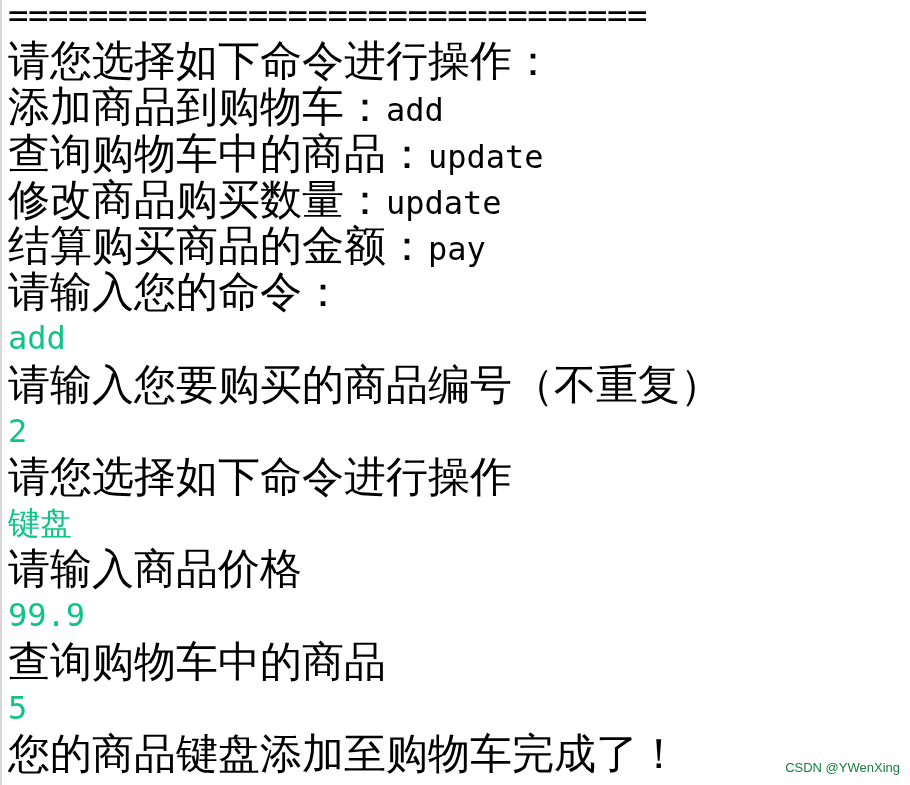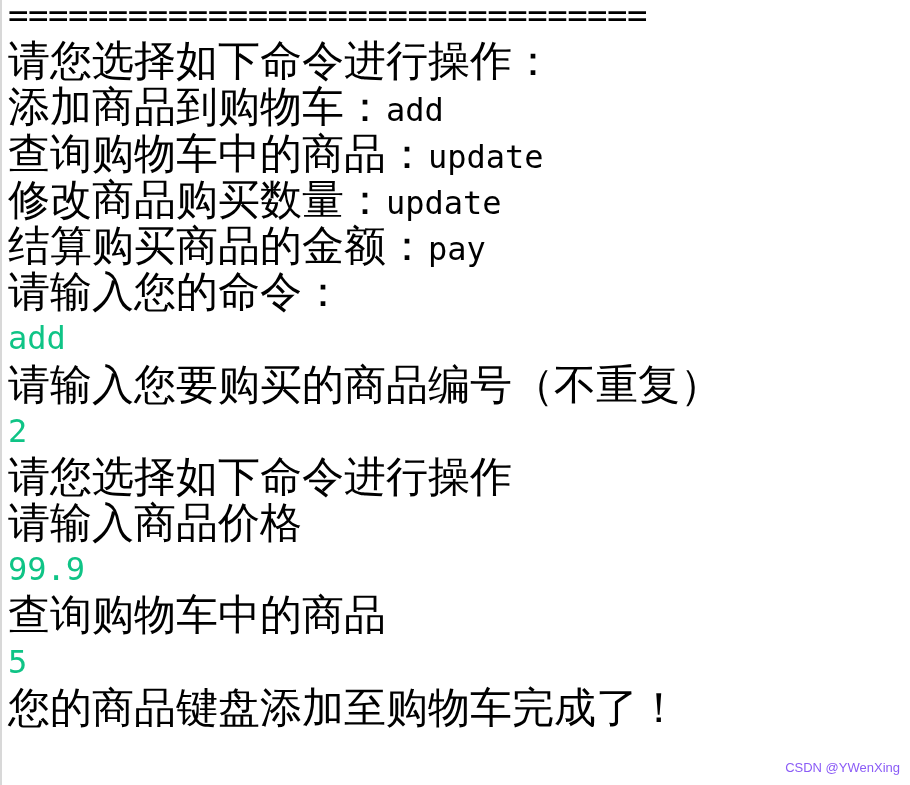--- a/index.html
+++ b/index.html
@@ -15,40 +15,41 @@
     font-size:34px; line-height:46.2px; color:#000;
   }
   .line { white-space:pre; height:46.2px; }
   .sep { font-size:34px; letter-spacing:-0.5px; }
   .cjk { font-family:"DejaVu Serif", "Liberation Serif", serif; font-size:42px; }
   .cmd { font-family:"DejaVu Sans Mono", "Liberation Mono", monospace; font-size:32px; }
   .input { color:#0fc486; font-family:"DejaVu Sans Mono", "Liberation Mono", monospace; font-size:32px; }
   .input-cjk { color:#0fc486; font-family:"DejaVu Serif", "Liberation Serif", serif; font-size:32px; }
   .watermark {
     position:absolute; right:10px; bottom:10px;
-    font-family:"Liberation Sans", sans-serif; font-size:13px; color:#8b5cf6;
+    font-family:"Liberation Sans", sans-serif; font-size:13px; color:#15803d;
   }
 </style>
 </head>
 <body>
 
 <div class="left-border"></div>
 
 <div class="console">
   <div class="line sep">================================</div>
   <div class="line cjk">请您选择如下命令进行操作：</div>
   <div class="line"><span class="cjk">添加商品到购物车：</span><span class="cmd">add</span></div>
   <div class="line"><span class="cjk">查询购物车中的商品：</span><span class="cmd">update</span></div>
   <div class="line"><span class="cjk">修改商品购买数量：</span><span class="cmd">update</span></div>
   <div class="line"><span class="cjk">结算购买商品的金额：</span><span class="cmd">pay</span></div>
   <div class="line cjk">请输入您的命令：</div>
   <div class="line input">add</div>
   <div class="line cjk">请输入您要购买的商品编号（不重复）</div>
   <div class="line input">2</div>
   <div class="line cjk">请您选择如下命令进行操作</div>
+  <div class="line input-cjk">键盘</div>
   <div class="line cjk">请输入商品价格</div>
   <div class="line input">99.9</div>
   <div class="line cjk">查询购物车中的商品</div>
   <div class="line input">5</div>
   <div class="line cjk">您的商品键盘添加至购物车完成了！</div>
 </div>
 
 <div class="watermark">CSDN @YWenXing</div>
 
 </body></html>

